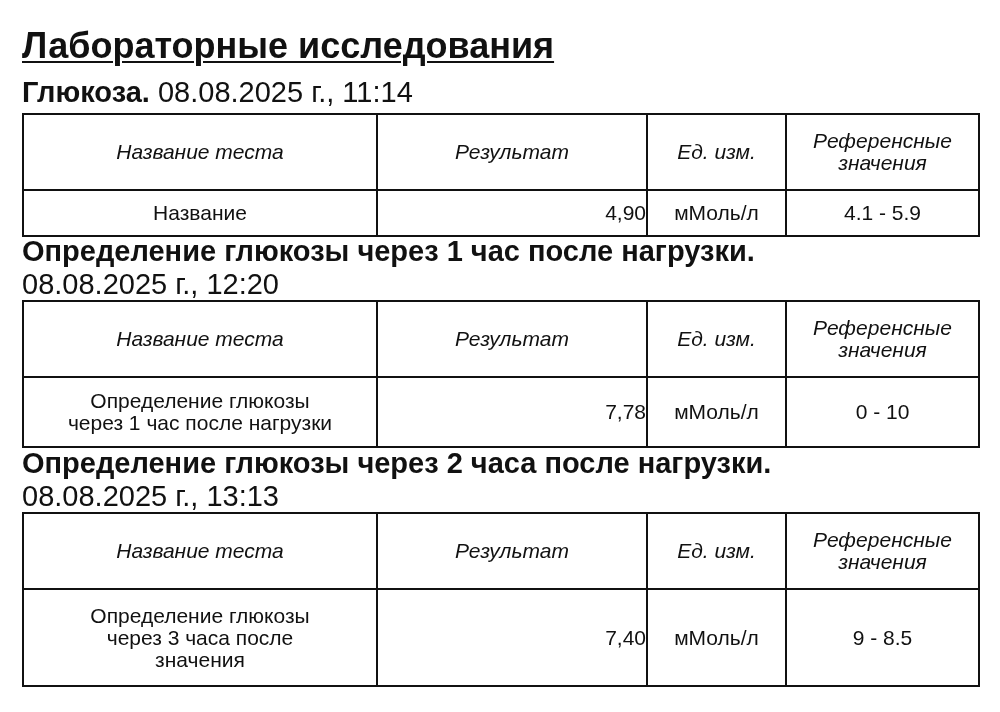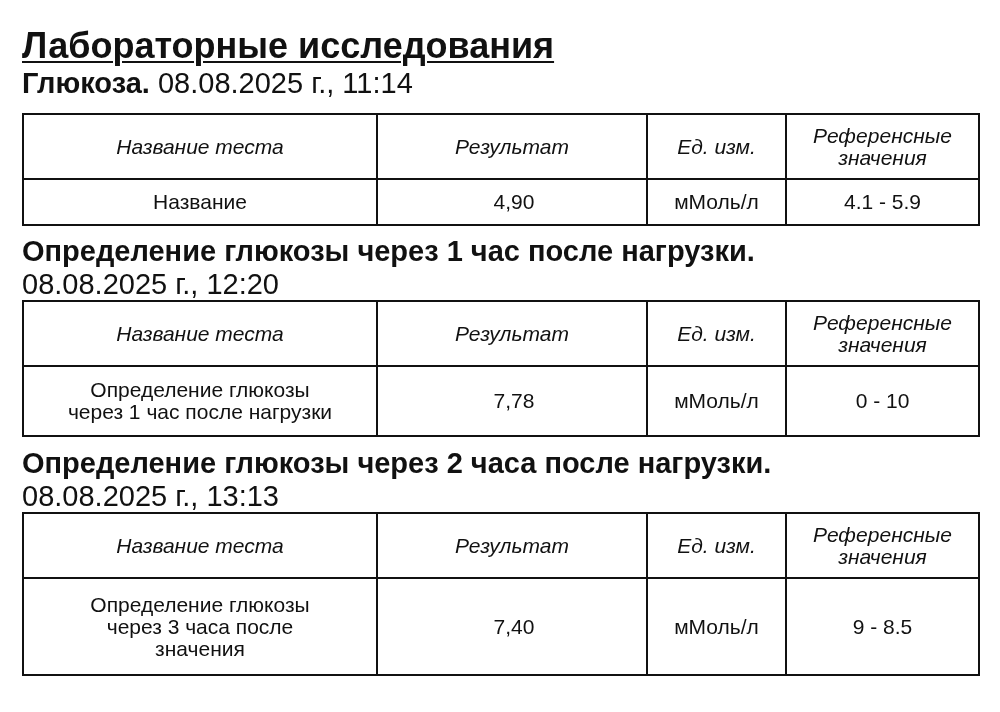--- a/index.html
+++ b/index.html
@@ -7,30 +7,30 @@
     .abs { position: absolute; white-space: nowrap; }
     .doc-title { left: 22px; top: 26px; font-size: 36px; font-weight: bold; text-decoration: underline; text-decoration-thickness: 2px; text-underline-offset: 3px; line-height: 40px; }
     .sec-title { left: 22px; font-size: 29px; line-height: 32px; }
     .sec-title b { font-weight: bold; }
     .sec-date { left: 22px; font-size: 29px; line-height: 32px; text-align: right; }
     table.lab { position: absolute; left: 22px; width: 956px; border-collapse: collapse; table-layout: fixed; }
     table.lab td, table.lab th { border: 2px solid #111; padding: 0; font-size: 21px; line-height: 22px; }
     table.lab th { font-weight: normal; font-style: italic; text-align: center; vertical-align: middle; }
     table.lab td { vertical-align: middle; }
     td.c { text-align: center; }
-    td.l { text-align: center; padding-left: 4px !important; }
+    td.l { text-align: right; padding-left: 4px !important; }
     col.c1 { width: 354px; } col.c2 { width: 270px; } col.c3 { width: 139px; } col.c4 { width: 193px; }
-    .hdr { height: 65px; padding-left: 46px; }
+    .hdr { height: 76px; padding-left: 46px; }
   </style>
 </head>
 <body>
 
 <div class="abs doc-title">Лабораторные исследования</div>
 
-<div class="abs sec-title" style="top:67px;">
+<div class="abs sec-title" style="top:76px;">
   <b>Глюкоза.</b>
   <span>08.08.2025 г., 11:14</span>
 </div>
 <table class="lab" style="top:113px;">
   <colgroup>
       <col class="c1">
       <col class="c2">
       <col class="c3">
       <col class="c4">
     </colgroup>

